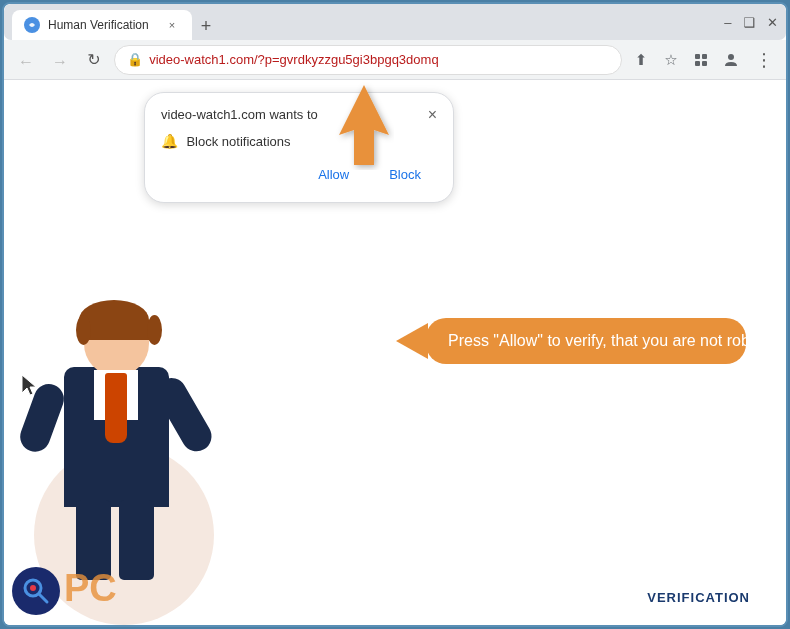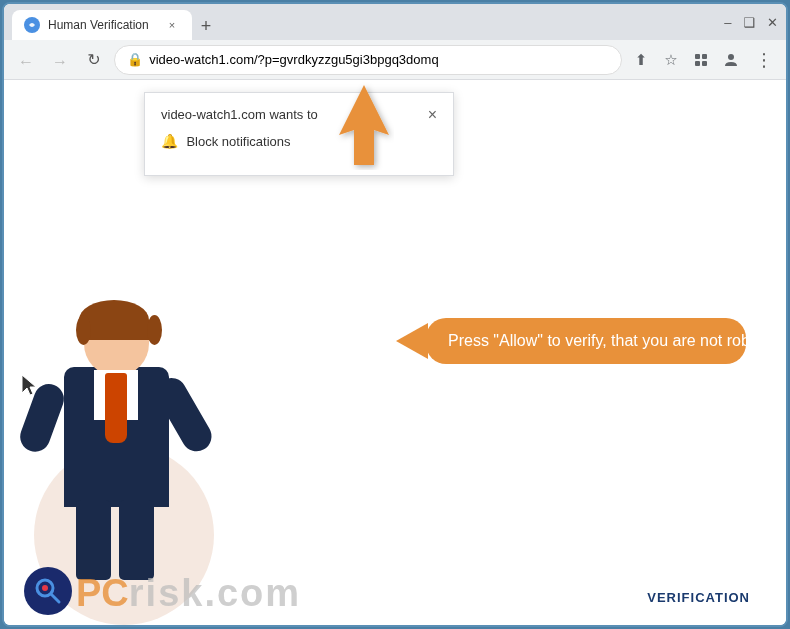--- a/index.html
+++ b/index.html
@@ -26,20 +26,21 @@
 
     
     .title-bar {
       background: #dee1e6;
       height: 36px;
       display: flex;
       align-items: center;
       padding: 0 8px;
       gap: 6px;
       flex-shrink: 0;
+      border-radius: 7px;
     }
 
     .tab-area {
       display: flex;
       align-items: flex-end;
       flex: 1;
       height: 100%;
     }
 
     .tab {
@@ -133,21 +134,21 @@
     }
 
     .lock-icon {
       color: #5f6368;
       font-size: 13px;
     }
 
     .url-text {
       flex: 1;
       font-size: 13px;
-      color: #000000;
+      color: #b91c1c;
     }
 
     .url-actions {
       display: flex;
       gap: 4px;
       align-items: center;
     }
 
     .url-action-btn {
       width: 26px;
@@ -182,21 +183,21 @@
     }
 
     
     .notification-popup {
       position: absolute;
       top: 12px;
       left: 140px;
       width: 310px;
       background: #fff;
       border: 1px solid #dadce0;
-      border-radius: 0;
+      border-radius: 20px;
       box-shadow: 0 2px 10px rgba(0,0,0,0.15);
       padding: 14px 16px;
       z-index: 10;
     }
 
     .popup-header {
       display: flex;
       justify-content: space-between;
       align-items: flex-start;
       margin-bottom: 10px;
@@ -437,23 +438,23 @@
       left: 18px;
       font-size: 18px;
       color: #333;
       z-index: 30;
     }
 
     
     .watermark-area {
       position: absolute;
       bottom: 10px;
-      left: 20px;
-      display: flex;
-      align-items: flex-end;
+      left: 8px;
+      display: flex;
+      align-items: flex-start;
       z-index: 25;
     }
 
     .logo-icon {
       width: 48px;
       height: 48px;
       border-radius: 50%;
       background: #1a2a6c;
       display: flex;
       align-items: center;
@@ -562,20 +563,24 @@
 
     <div class="notification-popup">
       <div class="popup-header">
         <span class="popup-title">video-watch1.com wants to</span>
         <span class="popup-close">×</span>
       </div>
       <div class="popup-item">
         <span class="bell-icon">🔔</span>
         <span class="popup-item-text">Block notifications</span>
       </div>
+      <div class="popup-buttons">
+        <button class="popup-btn">Allow</button>
+        <button class="popup-btn">Block</button>
+      </div>
     </div>
 
     <div class="arrow-up">
       <svg width="80" height="90" viewBox="0 0 80 90">
         <polygon points="40,5 65,55 50,50 50,85 30,85 30,50 15,55" fill="#e8913a" filter="url(#shadow)"></polygon>
         <defs>
           <filter id="shadow">
             <feDropShadow dx="2" dy="2" stdDeviation="3" flood-opacity="0.3"></feDropShadow>
           </filter>
         </defs>
@@ -616,19 +621,18 @@
 
     <div class="watermark-area">
       <div class="logo-icon">
         <svg width="30" height="30" viewBox="0 0 30 30">
           <circle cx="12" cy="12" r="8" fill="none" stroke="#4a90e2" stroke-width="3"></circle>
           <circle cx="12" cy="12" r="3" fill="#e63946"></circle>
           <line x1="18" y1="18" x2="26" y2="26" stroke="#4a90e2" stroke-width="3" stroke-linecap="round"></line>
         </svg>
       </div>
       <span class="logo-text-pc">PC</span>
-      <span class="logo-text-pcrisk">risk.com</span>
     </div>
 
     <div class="verification-badge">VERIFICATION</div>
 
   </div>
 </div>
 
 </body></html>

